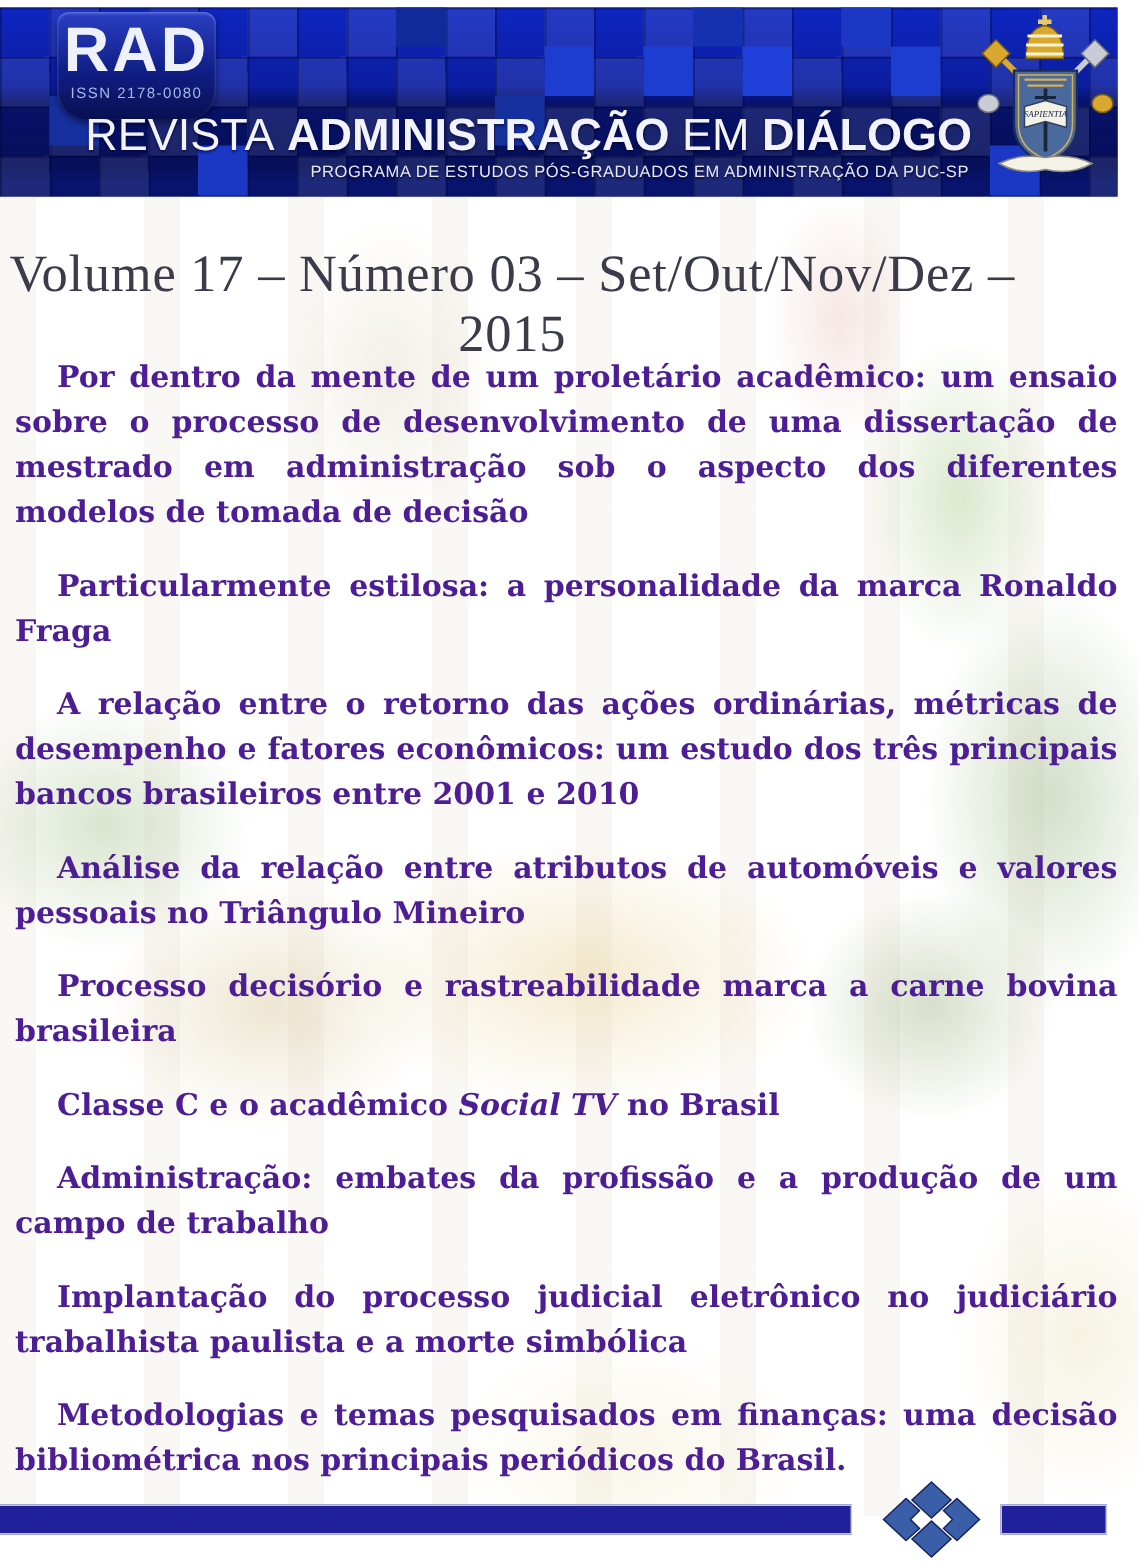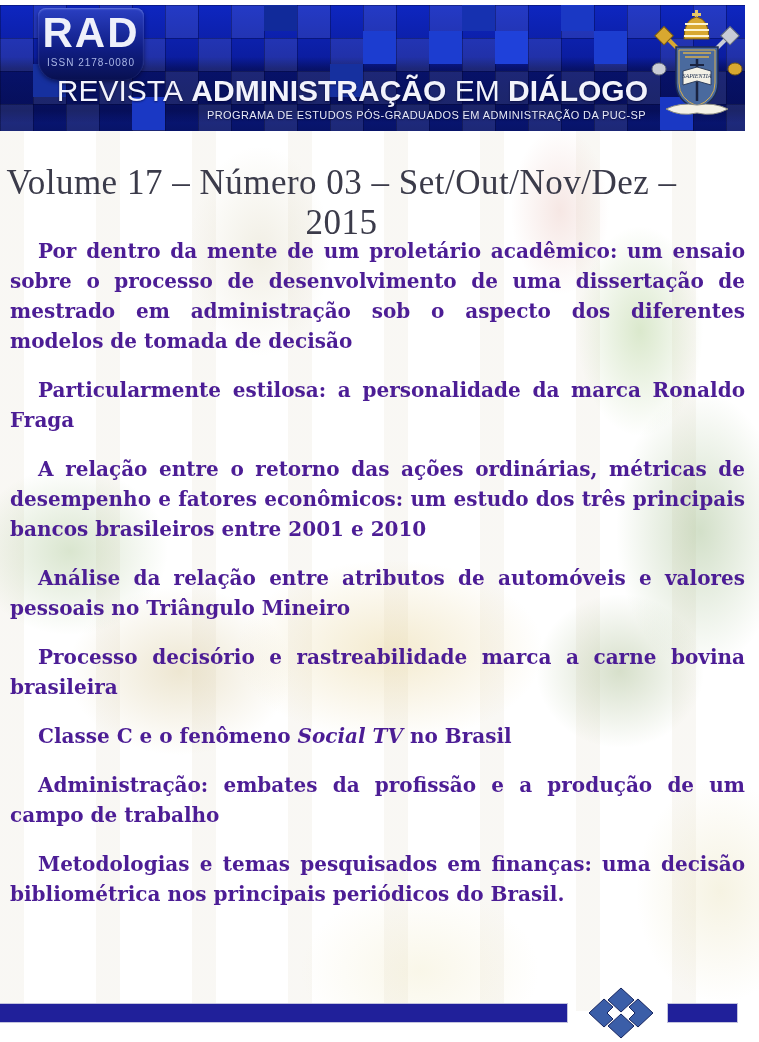--- a/index.html
+++ b/index.html
@@ -124,22 +124,23 @@
 <div class="photo-bg"></div>
 
 <div class="issue-title">Volume 17 – Número 03 – Set/Out/Nov/Dez – 2015</div>
 
 <div class="articles">
   <p>Por dentro da mente de um proletário acadêmico: um ensaio sobre o processo de desenvolvimento de uma dissertação de mestrado em administração sob o aspecto dos diferentes modelos de tomada de decisão</p>
   <p>Particularmente estilosa: a personalidade da marca Ronaldo Fraga</p>
   <p>A relação entre o retorno das ações ordinárias, métricas de desempenho e fatores econômicos: um estudo dos três principais bancos brasileiros entre 2001 e 2010</p>
   <p>Análise da relação entre atributos de automóveis e valores pessoais no Triângulo Mineiro</p>
   <p>Processo decisório e rastreabilidade marca a carne bovina brasileira</p>
-  <p><span>Classe C e o fenômeno </span><span class="em">Social TV</span><span> no Brasil</span></p>
+  <p><span>Classe C e o acadêmico </span><span class="em">Social TV</span><span> no Brasil</span></p>
   <p>Administração: embates da profissão e a produção de um campo de trabalho</p>
+  <p>Implantação do processo judicial eletrônico no judiciário trabalhista paulista e a morte simbólica</p>
   <p>Metodologias e temas pesquisados em finanças: uma decisão bibliométrica nos principais periódicos do Brasil.</p>
 </div>
 
 <div class="bar bar-left"></div>
 <svg class="diamond" viewBox="0 0 68 52">
   <g fill="#3b5ea8" stroke="#16245e" stroke-width="1">
     <polygon points="34,1 47,13 34,25 21,13"></polygon>
     <polygon points="34,27 47,39 34,51 21,39"></polygon>
     <polygon points="2,26 17,12 26,20 20,26 26,32 17,40"></polygon>
     <polygon points="66,26 51,12 42,20 48,26 42,32 51,40"></polygon>

